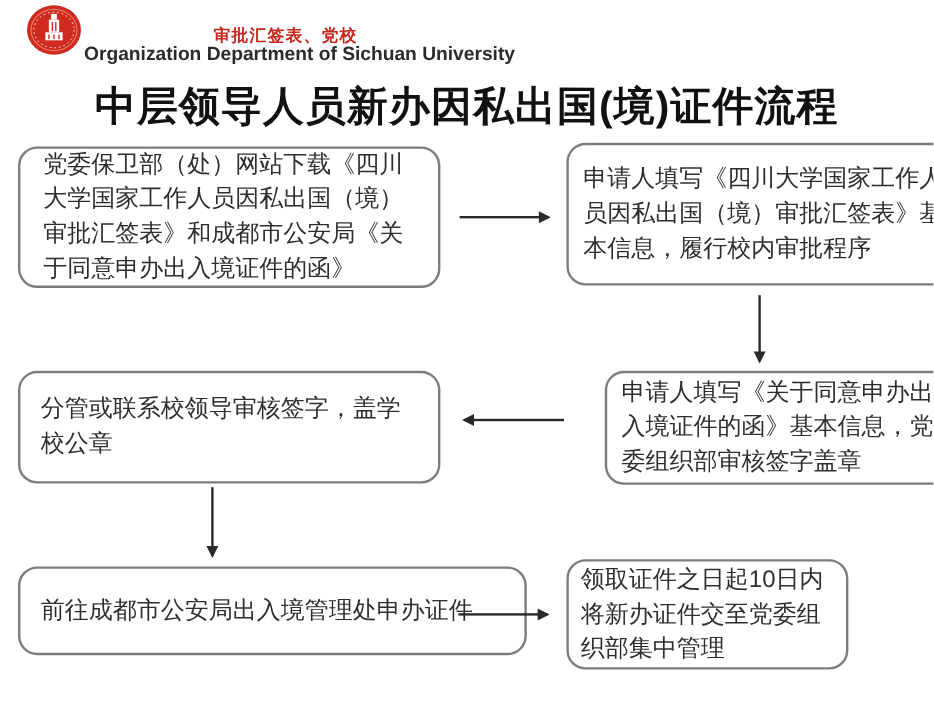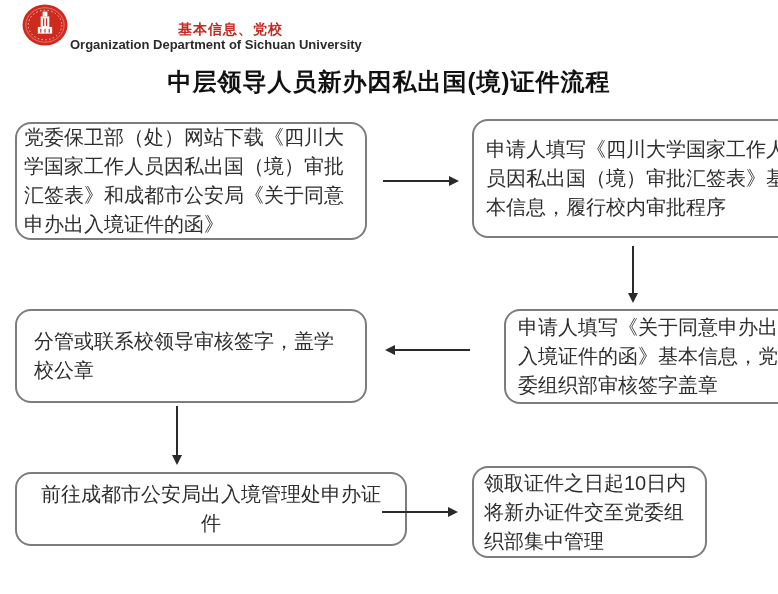--- a/index.html
+++ b/index.html
@@ -22,48 +22,48 @@
     font-style: italic; font-weight: bold;
     font-size: 24px; letter-spacing: 7px; white-space: nowrap;
   }
   .dept {
     position: absolute; left: 178px; top: 21px;
     color: #c5281c; font-weight: bold; font-size: 14px;
     letter-spacing: 1px; white-space: nowrap;
   }
   .dept-en {
     position: absolute; left: 70px; top: 37px;
-    color: #2b2b2b; font-weight: bold; font-size: 13px; white-space: nowrap;
+    color: #2b2b2b; font-weight: bold; font-size: 16px; white-space: nowrap;
   }
 
   
   .title {
     position: absolute; left: 0; top: 66px; width: 778px;
     text-align: center;
-    font-size: 24px; font-weight: bold; color: #111;
+    font-size: 34px; font-weight: bold; color: #111;
     letter-spacing: 1px;
   }
 
   
   .fbox {
     position: absolute;
     border: 2px solid #7d7d7d;
     border-radius: 16px;
     box-sizing: border-box;
     display: flex; align-items: center;
     color: #2e2e2e;
     font-size: 20px; line-height: 29px;
     background: #fff;
   }
   .fbox .txt { display: block; }
-  .box1 { left: 15px;  top: 122px; width: 352px; height: 118px; padding: 0 7px; }
+  .box1 { left: 15px;  top: 122px; width: 352px; height: 118px; padding: 0 19px; }
   .box2 { left: 472px; top: 119px; width: 338px; height: 119px; padding: 0 12px; }
   .box3 { left: 472px; top: 309px; width: 291px; height: 95px;  padding: 0 12px; margin-left: 32px; }
   .box4 { left: 15px;  top: 309px; width: 352px; height: 94px;  padding: 0 17px; }
-  .box5 { left: 15px;  top: 472px; width: 392px; height: 74px;  padding: 0 17px; text-align: center; }
+  .box5 { left: 15px;  top: 472px; width: 424px; height: 74px;  padding: 0 17px; }
   .box6 { left: 472px; top: 466px; width: 235px; height: 92px;  padding: 0 10px; }
 
   
   .arrow-h { position: absolute; height: 2px; background: #2a2a2a; }
   .arrow-h.to-right::after {
     content: ""; position: absolute; right: -2px; top: -4px;
     border-left: 10px solid #2a2a2a;
     border-top: 5px solid transparent; border-bottom: 5px solid transparent;
   }
   .arrow-h.to-left::after {
@@ -95,21 +95,21 @@
       <ellipse cx="24" cy="23" rx="17.5" ry="15.5" fill="none" stroke="#ffffff" stroke-width="0.8" stroke-dasharray="1.5 2.5"></ellipse>
       <rect x="21.5" y="9" width="5" height="5" fill="#ffffff"></rect>
       <rect x="19.5" y="14" width="9" height="11" fill="#ffffff"></rect>
       <rect x="16.5" y="25" width="15" height="7" fill="#ffffff"></rect>
       <rect x="22" y="16" width="1.2" height="8" fill="#ce2a1e"></rect>
       <rect x="25" y="16" width="1.2" height="8" fill="#ce2a1e"></rect>
       <rect x="19" y="27" width="1.2" height="4" fill="#ce2a1e"></rect>
       <rect x="23.4" y="27" width="1.2" height="4" fill="#ce2a1e"></rect>
       <rect x="27.8" y="27" width="1.2" height="4" fill="#ce2a1e"></rect>
     </svg>
-    <div class="dept">基本信息、党校</div>
+    <div class="dept">审批汇签表、党校</div>
     <div class="dept-en">Organization Department of Sichuan University</div>
   </div>
 
   <div class="title">中层领导人员新办因私出国(境)证件流程</div>
 
   <div class="fbox box1">
     <span class="txt">党委保卫部（处）网站下载《四川大学国家工作人员因私出国（境）审批汇签表》和成都市公安局《关于同意申办出入境证件的函》</span>
   </div>
   <div class="fbox box2">
     <span class="txt">申请人填写《四川大学国家工作人员因私出国（境）审批汇签表》基本信息，履行校内审批程序</span>

